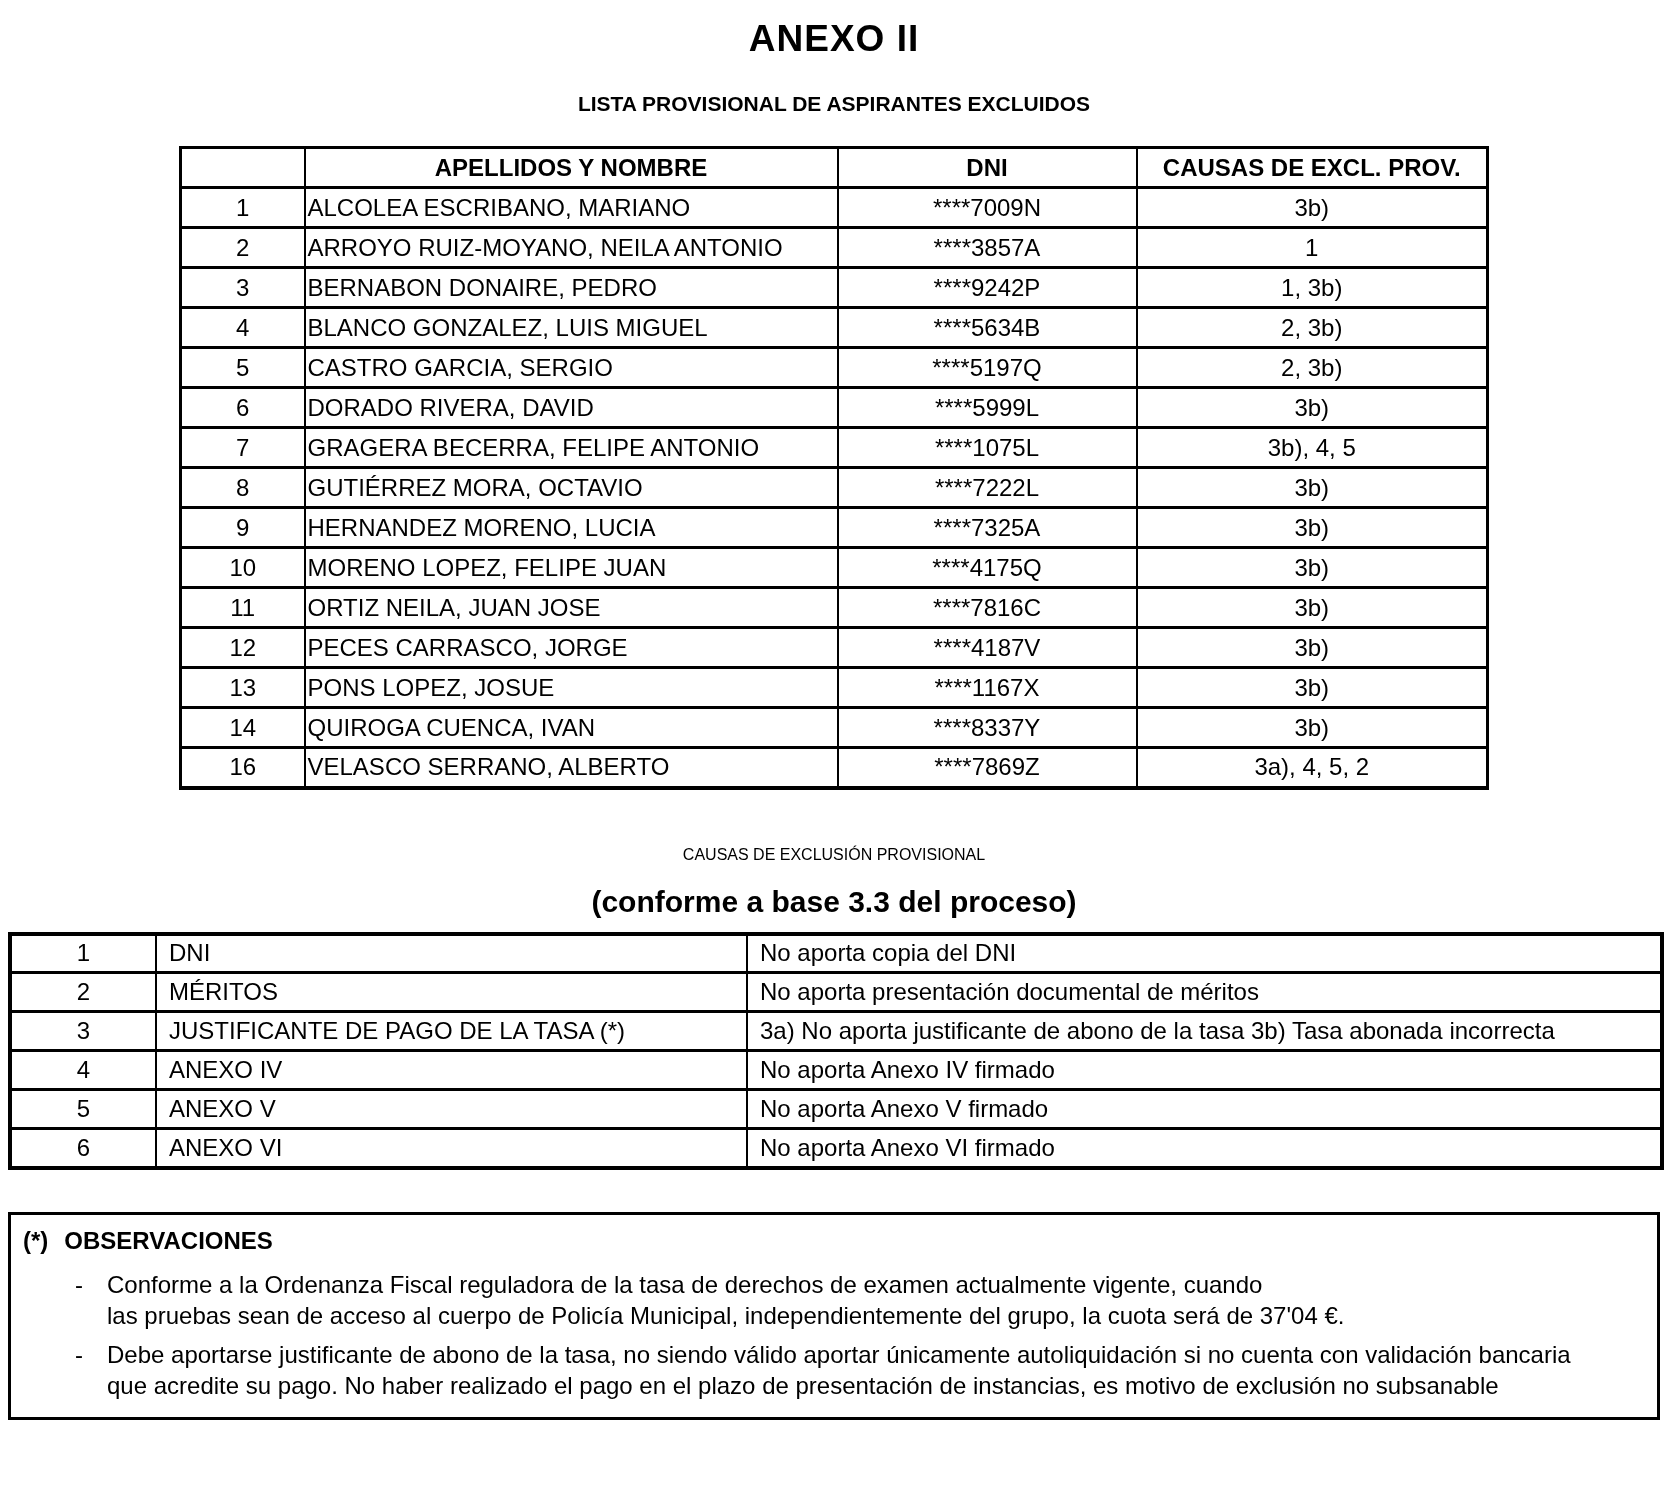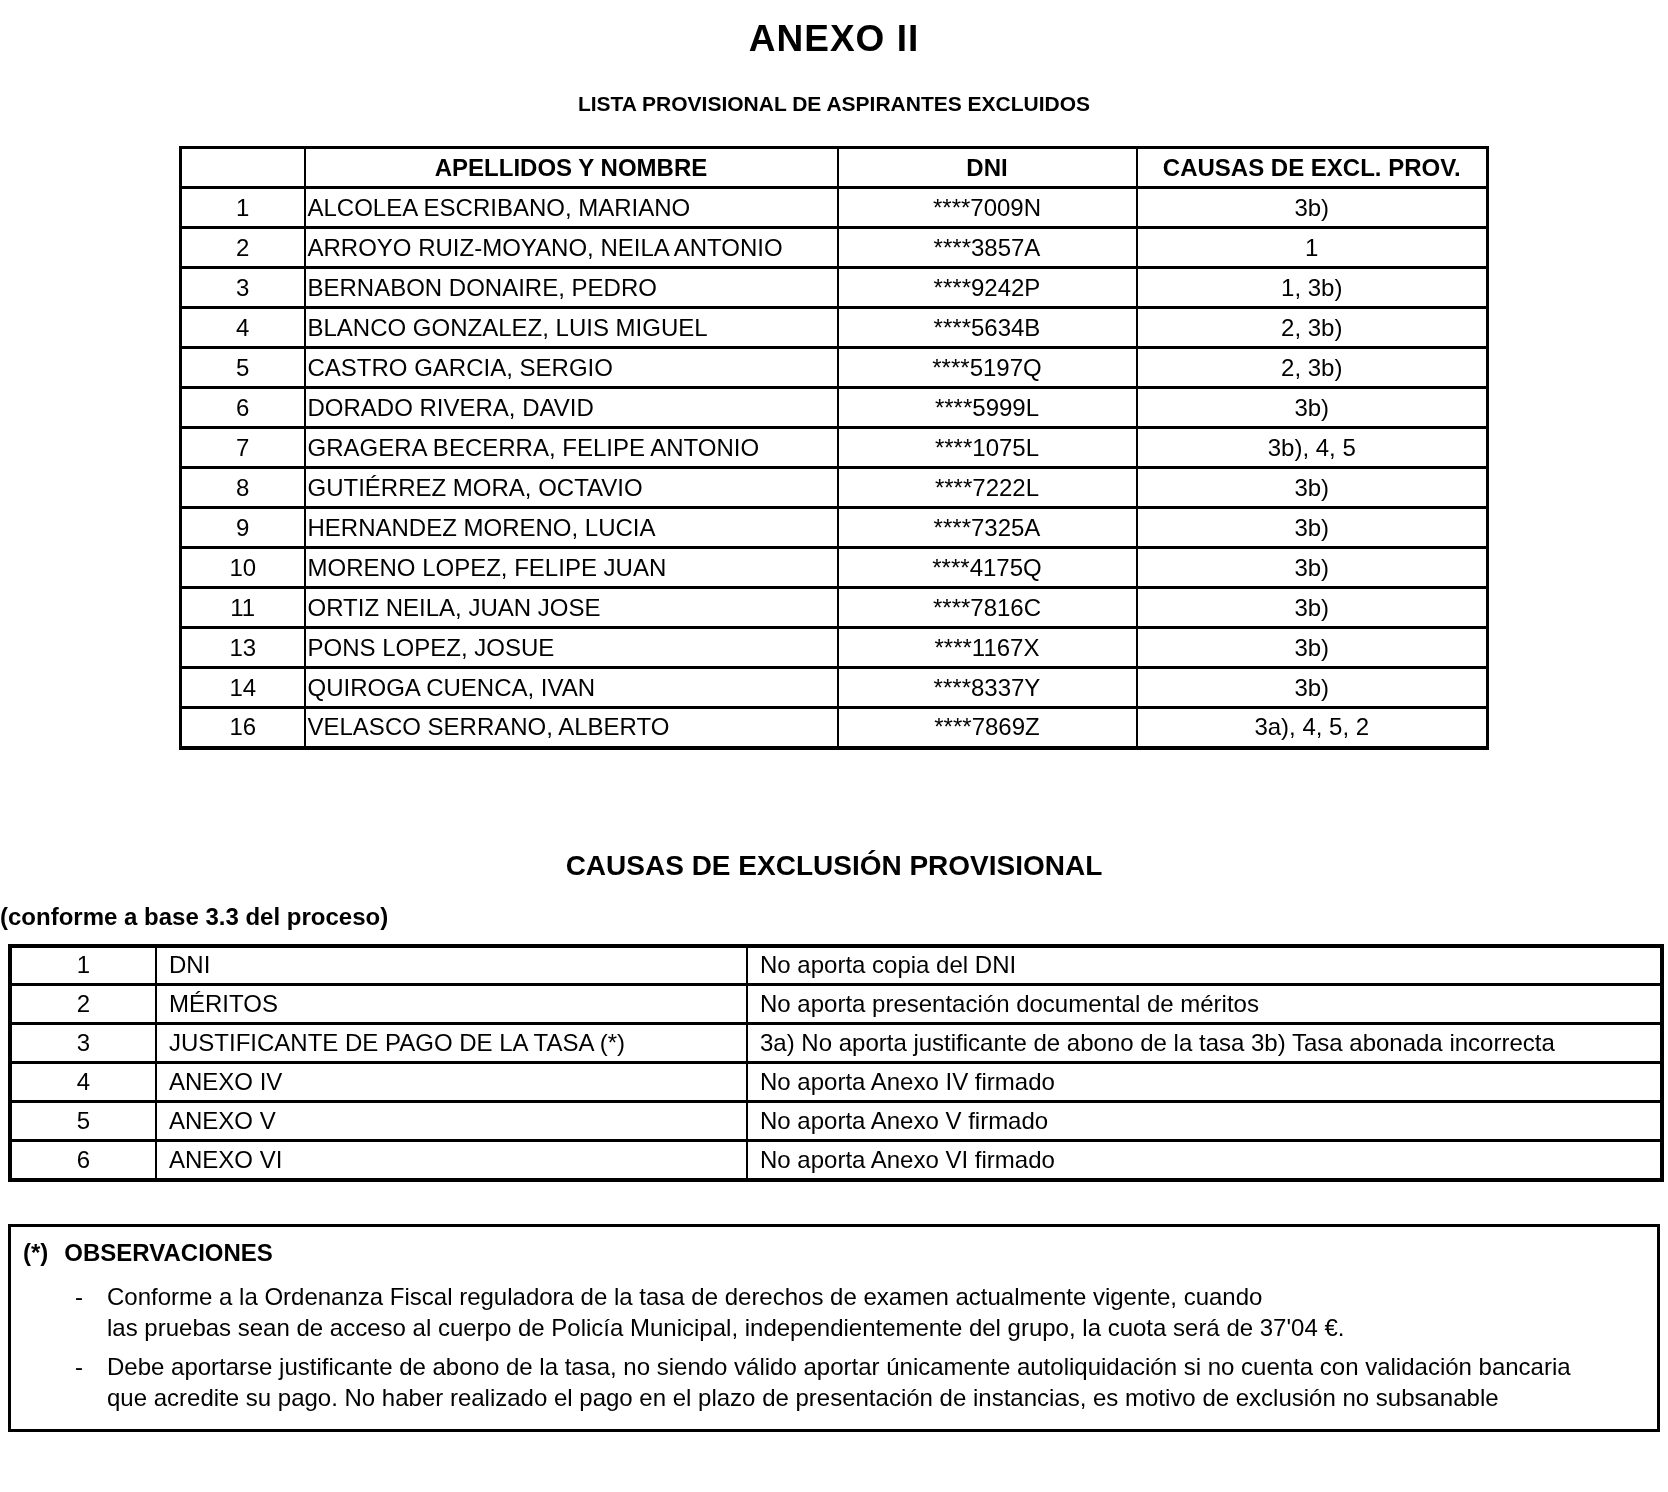--- a/index.html
+++ b/index.html
@@ -42,29 +42,29 @@
     height: 40px;
     font-size: 24px;
     vertical-align: middle;
   }
   .excl-table th { font-weight: bold; text-align: center; margin-top: 8px; }
   .cell-center { text-align: center; }
   .cell-left { text-align: left; padding-left: 2px; }
 
   
   .causes-title {
-    margin-top: 100px;
+    margin-top: 56px;
     text-align: center;
-    font-size: 28px;
-    font-weight: bold;
+    font-size: 16px;
+    font-weight: normal;
   }
   .causes-subtitle {
     margin-top: 21px;
-    text-align: left;
-    font-size: 24px;
+    text-align: center;
+    font-size: 30px;
     font-weight: bold;
   }
   .causes-table {
     width: 1652px;
     margin: 13px 8px 0 8px;
     border: 4px solid #000;
   }
   .causes-table td {
     border: 2px solid #000;
     border-top-width: 3px;
@@ -192,20 +192,26 @@
     <td class="cell-center">3b)</td>
   </tr>
 
   <tr>
     <td class="cell-center">11</td>
     <td class="cell-left">ORTIZ NEILA, JUAN JOSE</td>
     <td class="cell-center">****7816C</td>
     <td class="cell-center">3b)</td>
   </tr>
 
+  <tr>
+    <td class="cell-center">12</td>
+    <td class="cell-left">PECES CARRASCO, JORGE</td>
+    <td class="cell-center">****4187V</td>
+    <td class="cell-center">3b)</td>
+  </tr>
 
   <tr>
     <td class="cell-center">13</td>
     <td class="cell-left">PONS LOPEZ, JOSUE</td>
     <td class="cell-center">****1167X</td>
     <td class="cell-center">3b)</td>
   </tr>
 
   <tr>
     <td class="cell-center">14</td>

